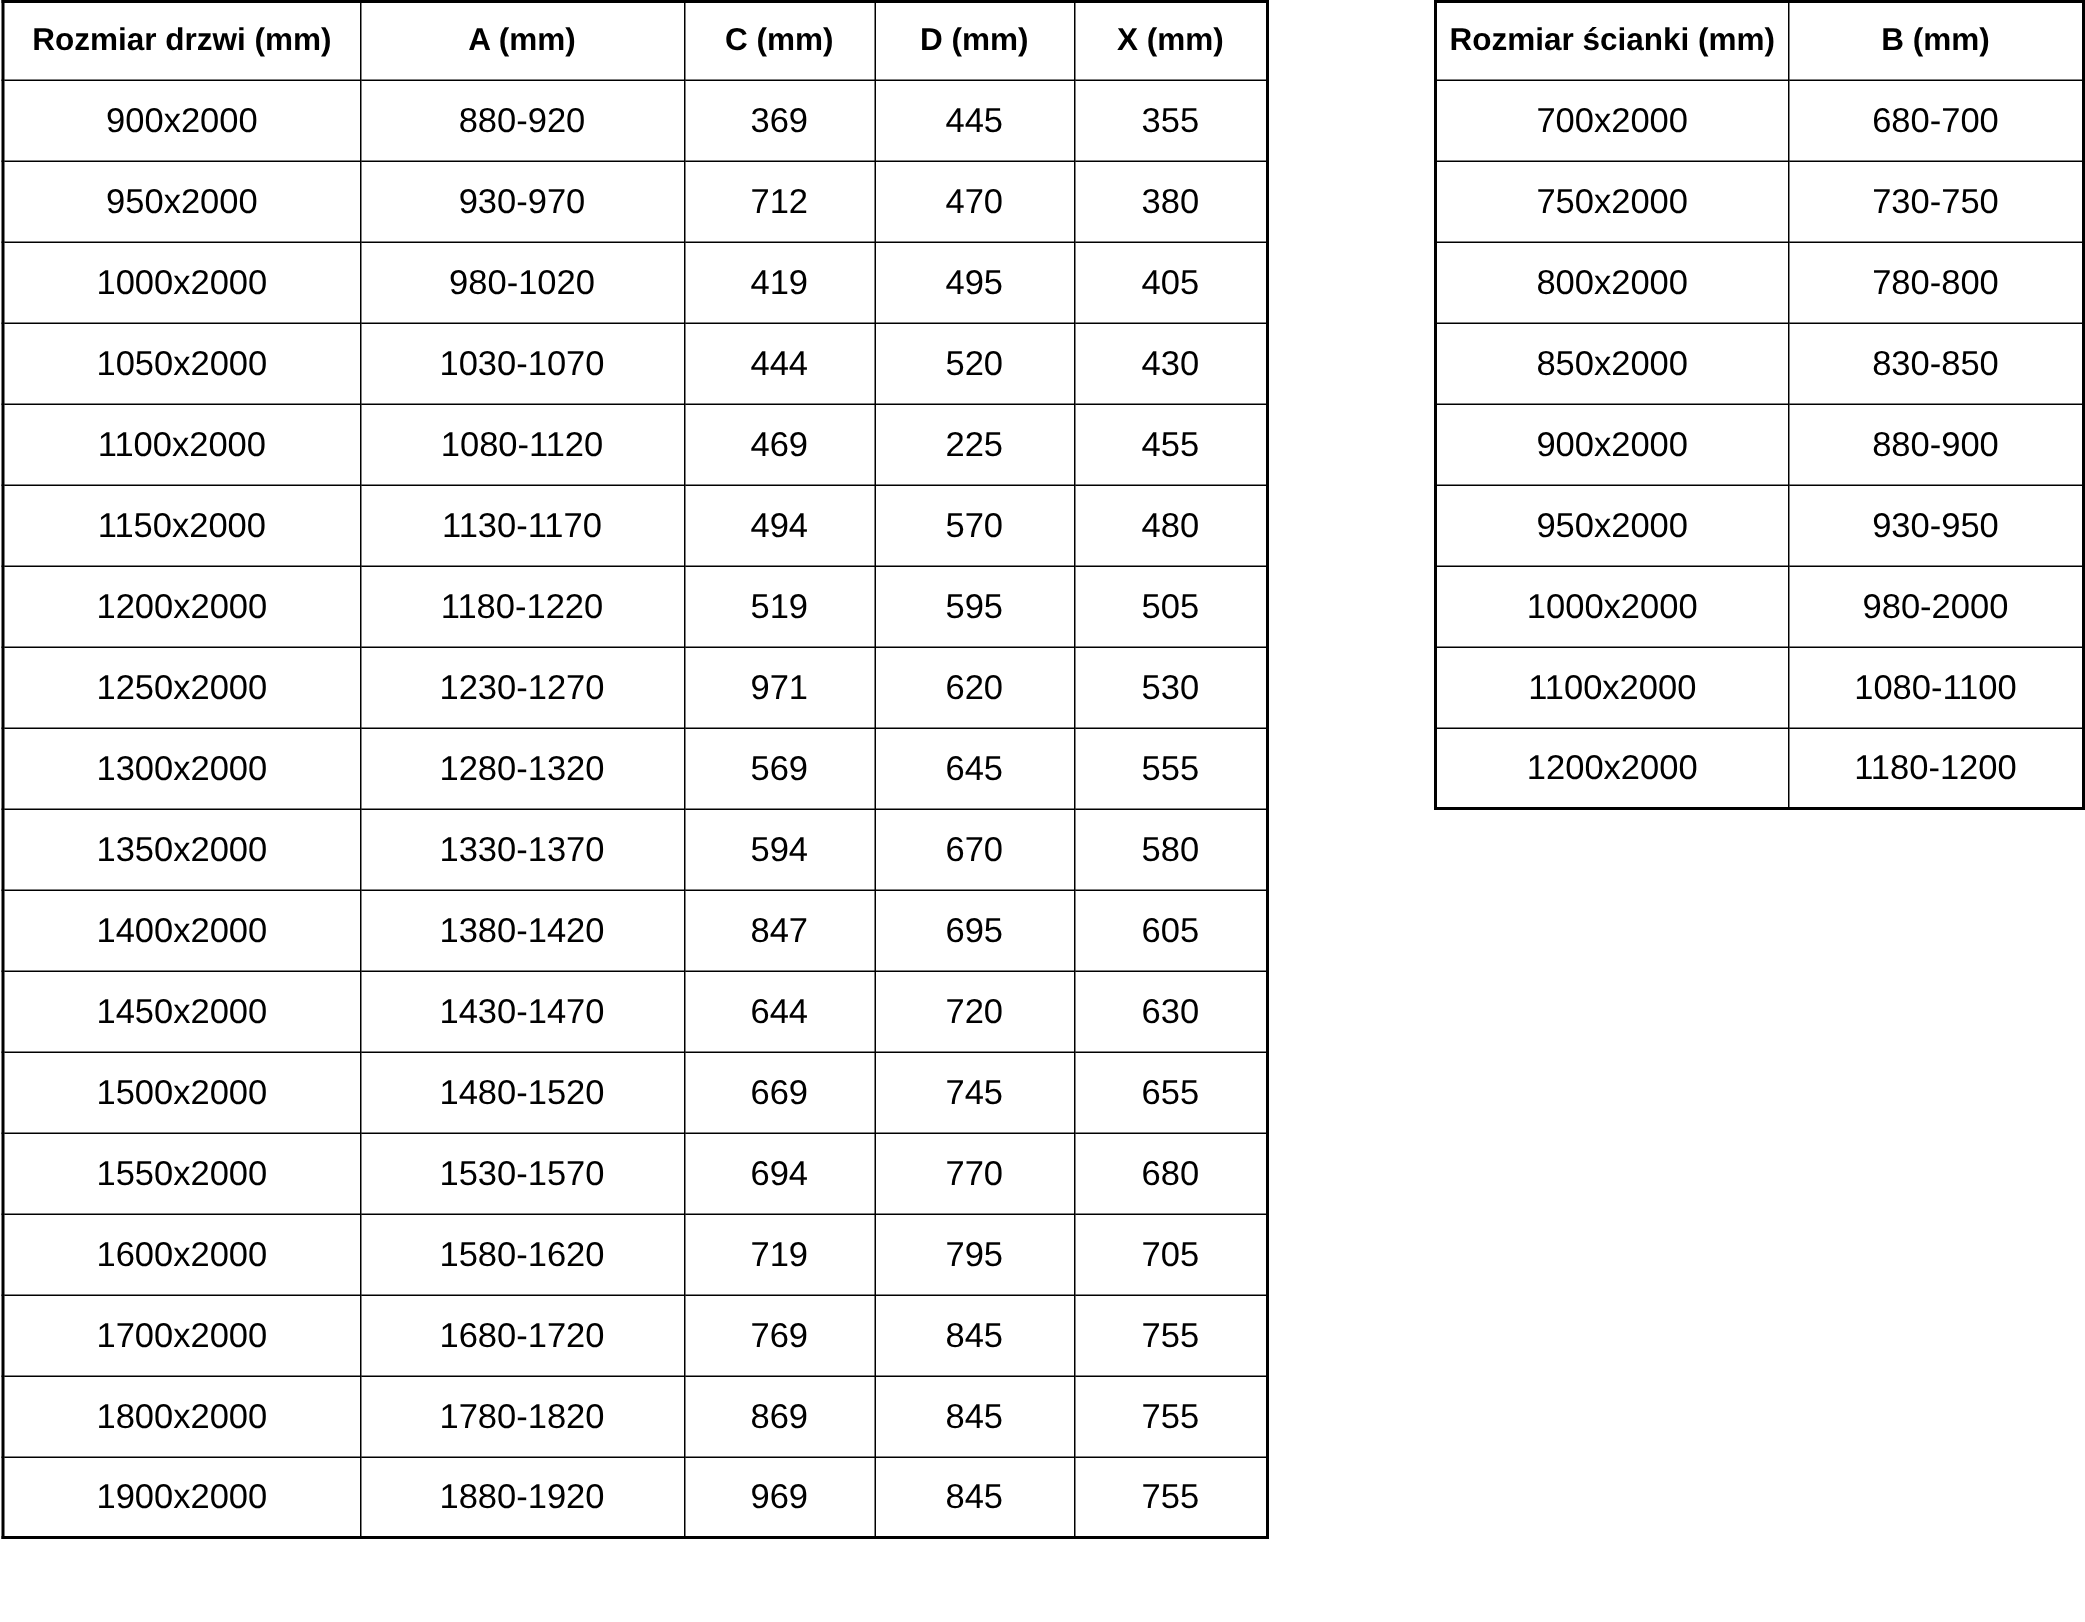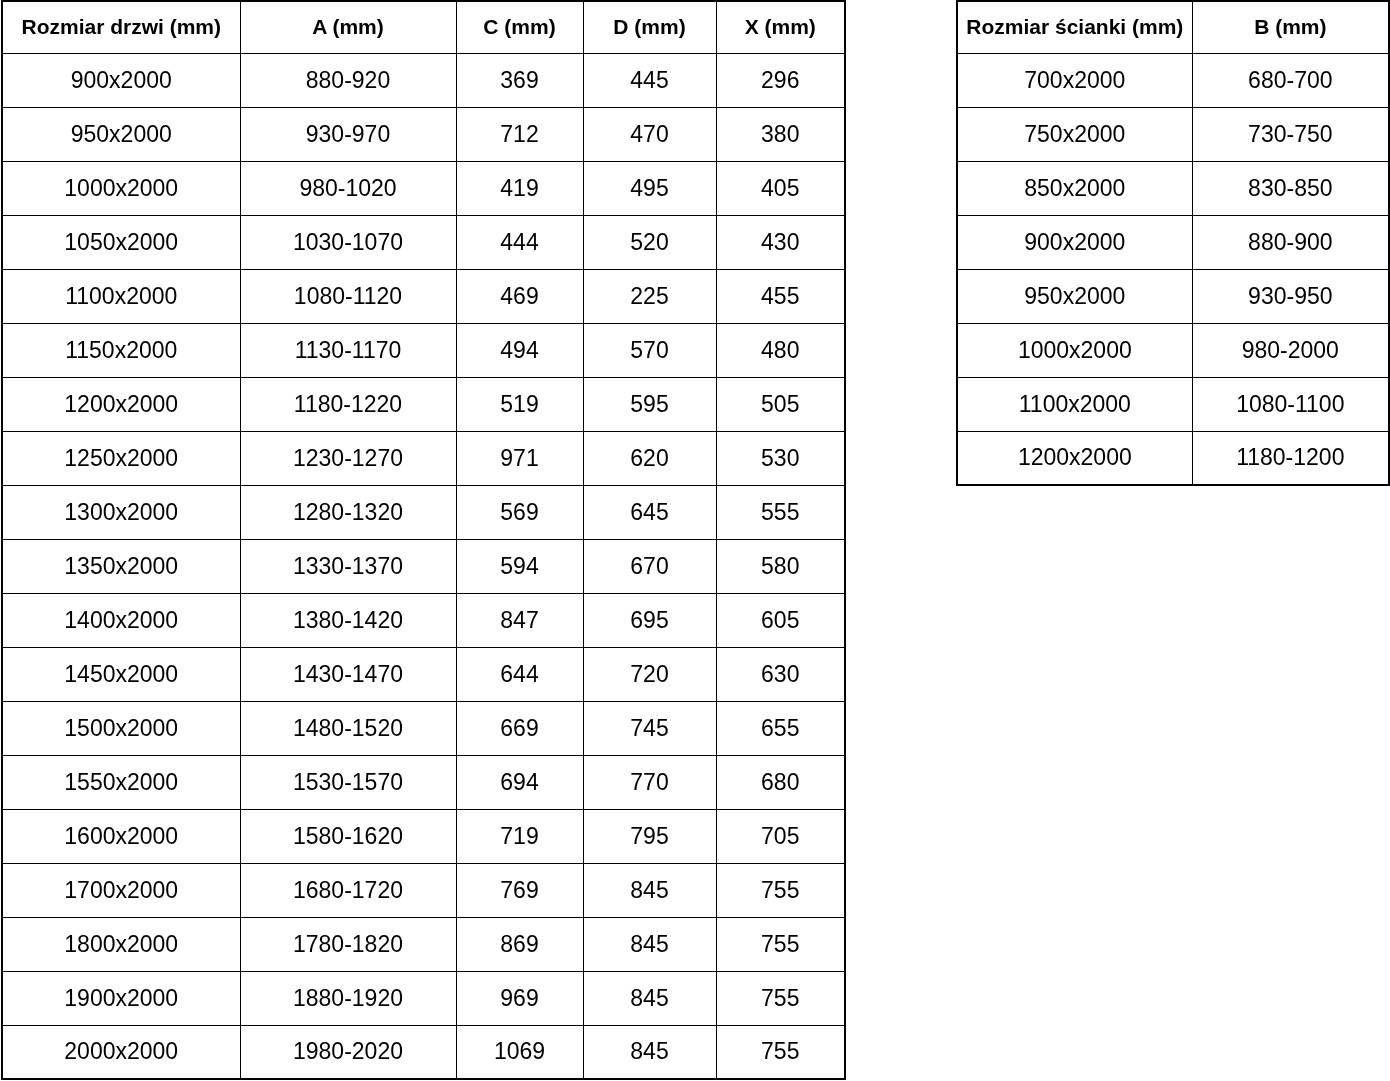--- a/index.html
+++ b/index.html
@@ -54,21 +54,21 @@
         <th>D (mm)</th>
         <th>X (mm)</th>
       </tr>
     </thead>
     <tbody>
       <tr>
         <td>900x2000</td>
         <td>880-920</td>
         <td>369</td>
         <td>445</td>
-        <td>296</td>
+        <td>355</td>
       </tr>
       <tr>
         <td>950x2000</td>
         <td>930-970</td>
         <td>712</td>
         <td>470</td>
         <td>380</td>
       </tr>
       <tr>
         <td>1000x2000</td>
@@ -172,27 +172,20 @@
         <td>1800x2000</td>
         <td>1780-1820</td>
         <td>869</td>
         <td>845</td>
         <td>755</td>
       </tr>
       <tr>
         <td>1900x2000</td>
         <td>1880-1920</td>
         <td>969</td>
-        <td>845</td>
-        <td>755</td>
-      </tr>
-      <tr>
-        <td>2000x2000</td>
-        <td>1980-2020</td>
-        <td>1069</td>
         <td>845</td>
         <td>755</td>
       </tr>
     </tbody>
   </table>
 
 <table class="dims-table" id="walls-table">
     <colgroup>
       <col style="width: 238px;">
       <col style="width: 212px;">
@@ -206,20 +199,24 @@
     <tbody>
       <tr>
         <td>700x2000</td>
         <td>680-700</td>
       </tr>
       <tr>
         <td>750x2000</td>
         <td>730-750</td>
       </tr>
       <tr>
+        <td>800x2000</td>
+        <td>780-800</td>
+      </tr>
+      <tr>
         <td>850x2000</td>
         <td>830-850</td>
       </tr>
       <tr>
         <td>900x2000</td>
         <td>880-900</td>
       </tr>
       <tr>
         <td>950x2000</td>
         <td>930-950</td>

